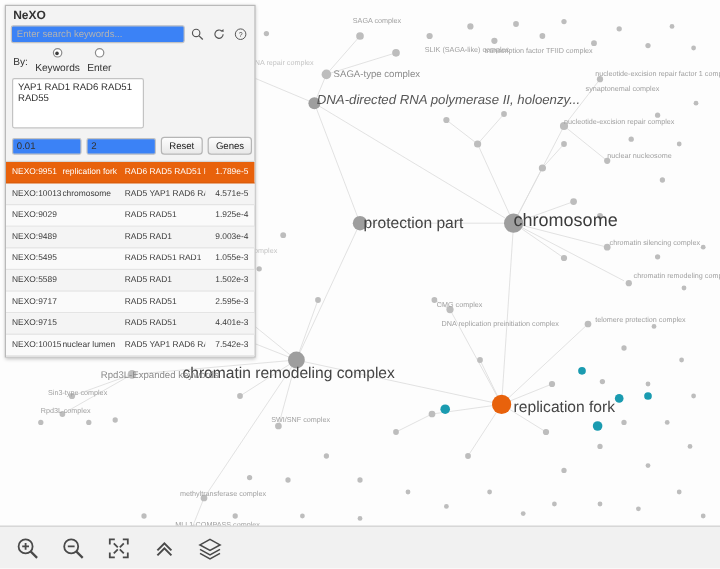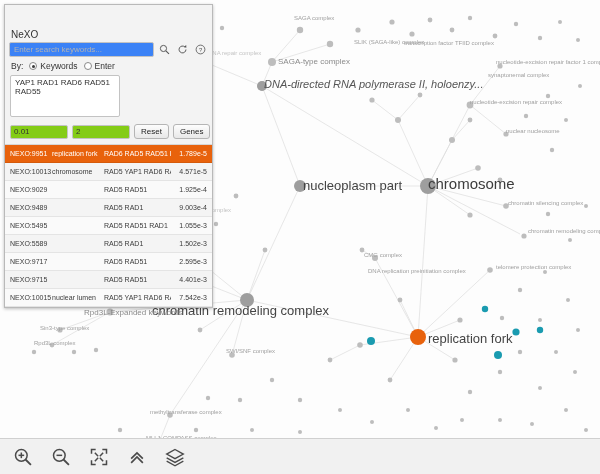--- a/index.html
+++ b/index.html
@@ -48,23 +48,22 @@
     width: 207px;
     background: #f3f3f3;
     border: 1px solid #b9b9b9;
     box-shadow: 0 1px 3px rgba(0,0,0,0.25);
     font-size: 9px;
     color: #222;
   }
   #panel-title {
     padding: 3px 6px 2px 6px;
     font-size: 10px;
-    font-weight: normal;
+    font-weight: bold;
     color: #333;
-    margin-top: 21px;
   }
   .search-row {
     display: flex;
     align-items: center;
     padding: 0 4px 4px 4px;
     gap: 3px;
   }
   .search-input {
     flex: 1;
     height: 15px;
@@ -86,21 +85,21 @@
   }
   .icon-btn svg { display: block; }
   .radio-row {
     display: flex;
     align-items: center;
     padding: 0 6px 4px 6px;
     gap: 6px;
     font-size: 8.5px;
     color: #333;
   }
-  .radio-item { display: flex; align-items: center; gap: 3px; }
+  .radio-item { display: flex; align-items: center; gap: 3px; flex-direction: column; }
   .radio {
     width: 8px; height: 8px;
     border: 1px solid #8a8a8a;
     border-radius: 50%;
     background: #fff;
     display: inline-block;
     position: relative;
     box-sizing: border-box;
   }
   .radio.checked::after {
@@ -134,21 +133,21 @@
   .controls-row {
     display: flex;
     align-items: center;
     gap: 4px;
     padding: 5px 5px 5px 5px;
   }
   .ctrl-input {
     width: 58px;
     height: 14px;
     border: 1px solid #c3c3c3;
-    background: #84cc16;
+    background: #3b82f6;
     font-size: 8px;
     color: #333;
     padding: 0 3px;
     box-sizing: border-box;
     border-radius: 2px;
     font-family: "Liberation Sans", sans-serif;
   }
   .ctrl-input.wide { flex: 1; }
   .btn {
     height: 15px;
@@ -381,21 +380,21 @@
       <circle cx="498" cy="355" r="4" fill="#1a9bb0"></circle>
       <circle cx="516" cy="332" r="3.6" fill="#1a9bb0"></circle>
       <circle cx="540" cy="330" r="3.2" fill="#1a9bb0"></circle>
       <circle cx="485" cy="309" r="3.2" fill="#1a9bb0"></circle>
     </g>
   </svg>
 
   <div id="network-labels">
       <div class="node-label label-xl" style="left: 428px; top: 175px;">chromosome</div>
       <div class="node-label label-lg" style="left: 428px; top: 331px;">replication fork</div>
-      <div class="node-label label-lg" style="left: 303px; top: 178px;">nucleoplasm part</div>
+      <div class="node-label label-lg" style="left: 303px; top: 178px;">protection part</div>
       <div class="node-label label-lg" style="left: 152px; top: 303px;">chromatin remodeling complex</div>
       <div class="node-label label-md" style="left: 264px; top: 78px; font-style: italic;">DNA-directed RNA polymerase II, holoenzy...</div>
       <div class="node-label label-md label-faint" style="left: 122px; top: 243px;">nuclear chromatin</div>
       <div class="node-label label-sm" style="left: 278px; top: 57px;">SAGA-type complex</div>
       <div class="node-label label-xs" style="left: 294px; top: 15px;">SAGA complex</div>
       <div class="node-label label-xs" style="left: 354px; top: 39px;">SLIK (SAGA-like) complex</div>
       <div class="node-label label-xs" style="left: 404px; top: 40px;">transcription factor TFIID complex</div>
       <div class="node-label label-xs label-faint" style="left: 208px; top: 50px;">DNA repair complex</div>
       <div class="node-label label-xs" style="left: 470px; top: 99px;">nucleotide-excision repair complex</div>
       <div class="node-label label-xs" style="left: 496px; top: 59px;">nucleotide-excision repair factor 1 complex</div>

